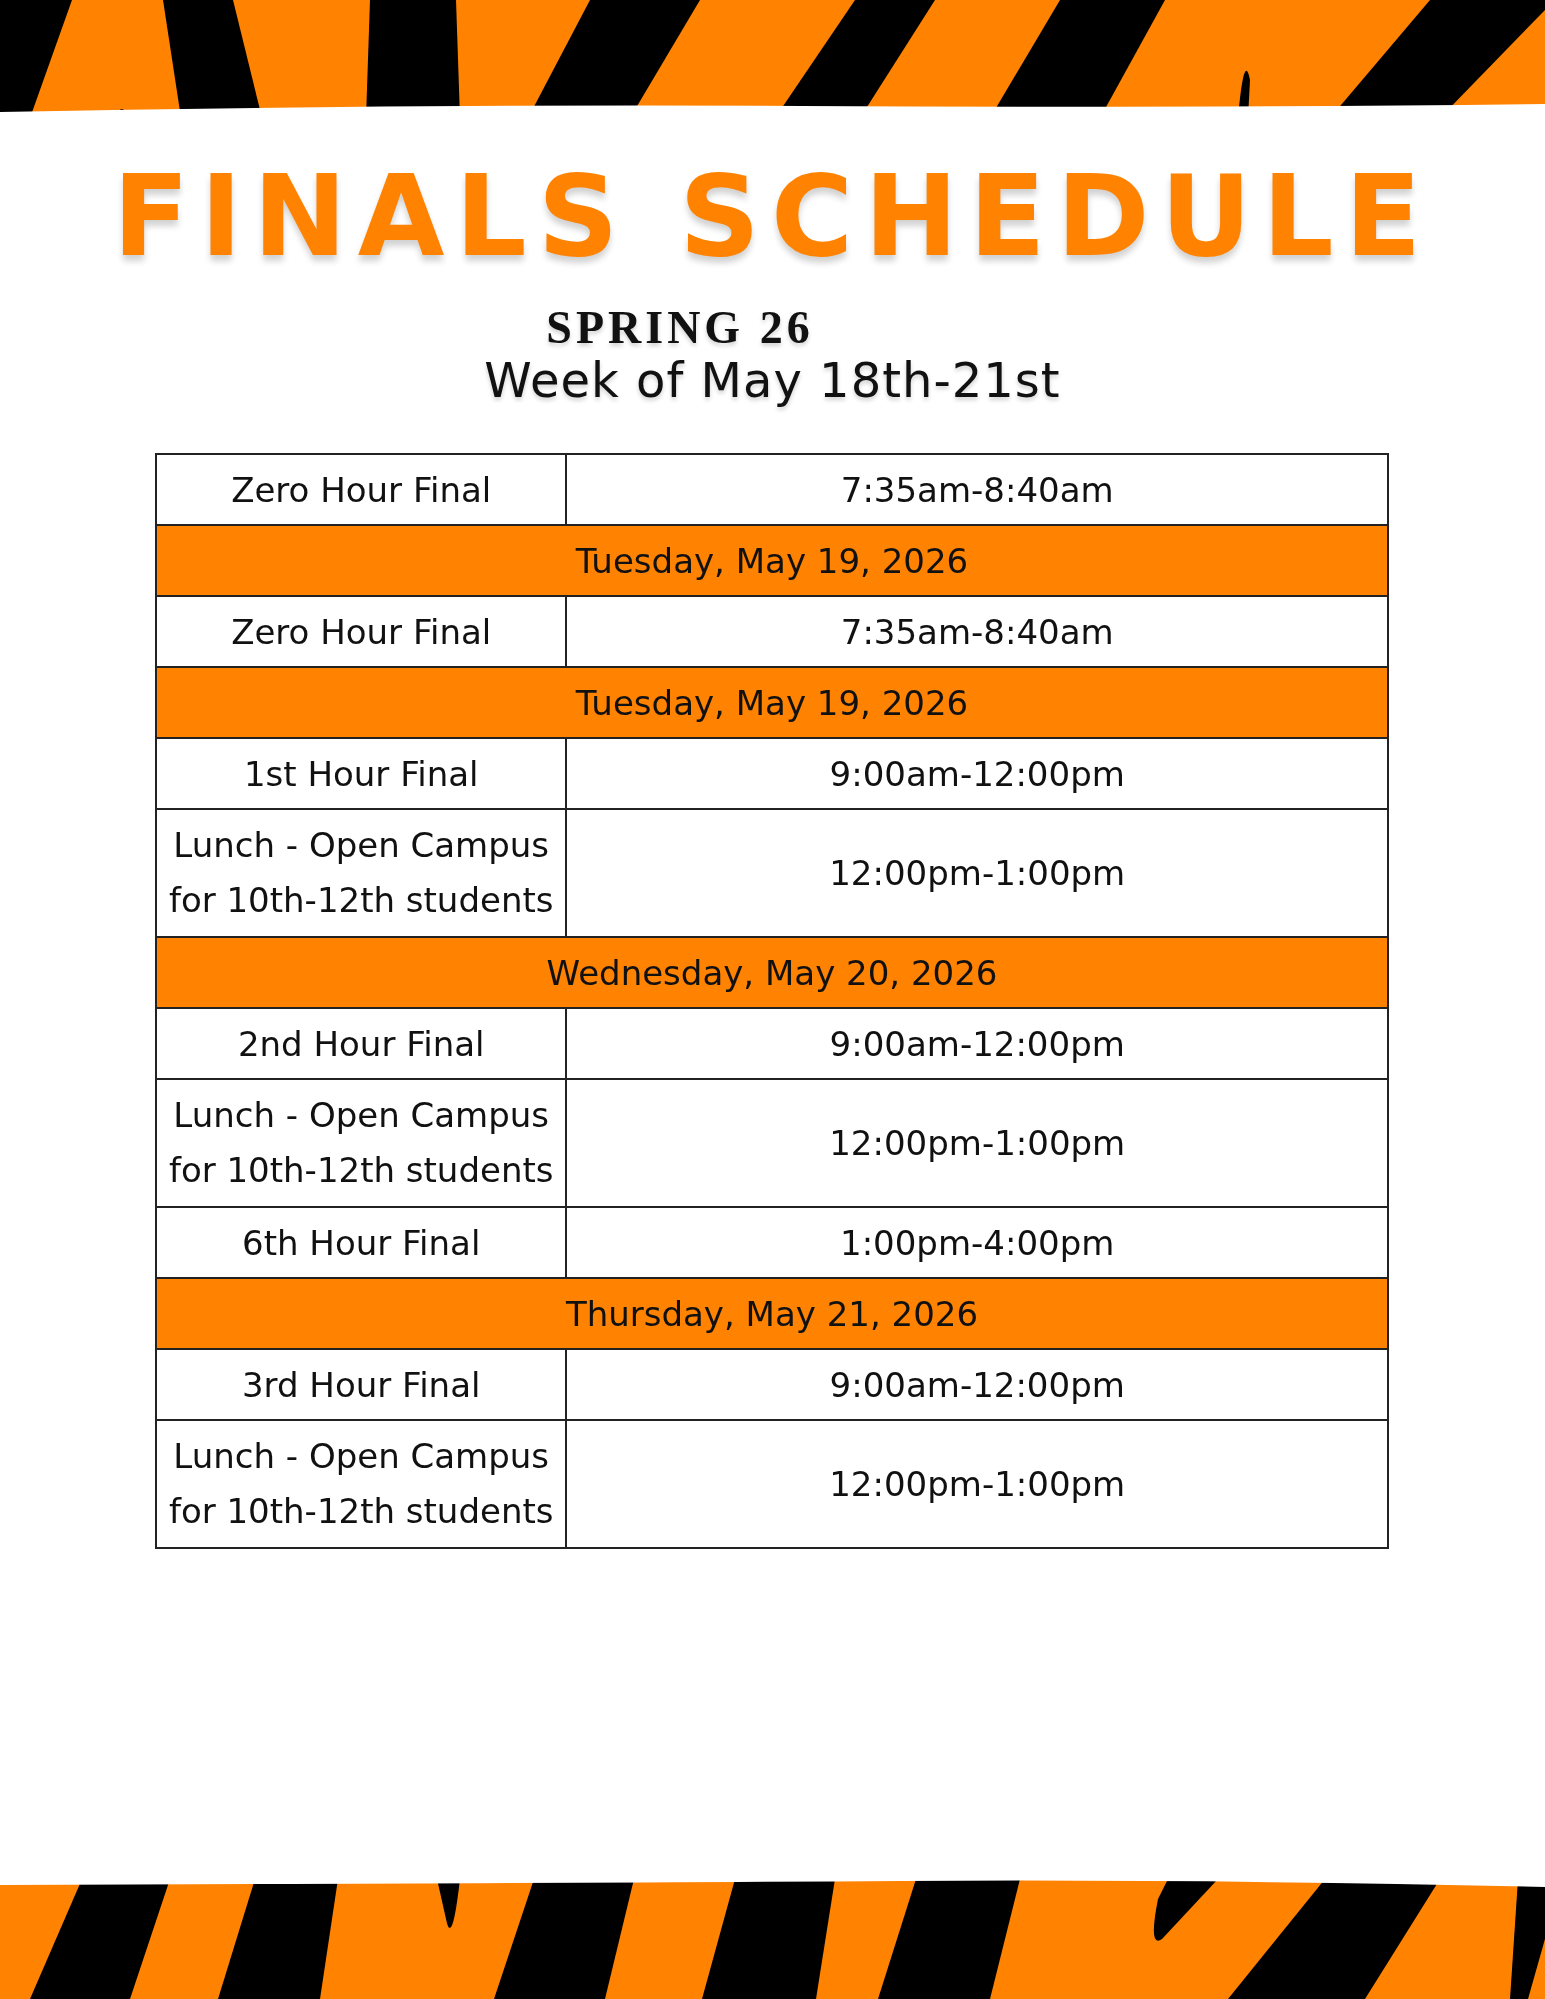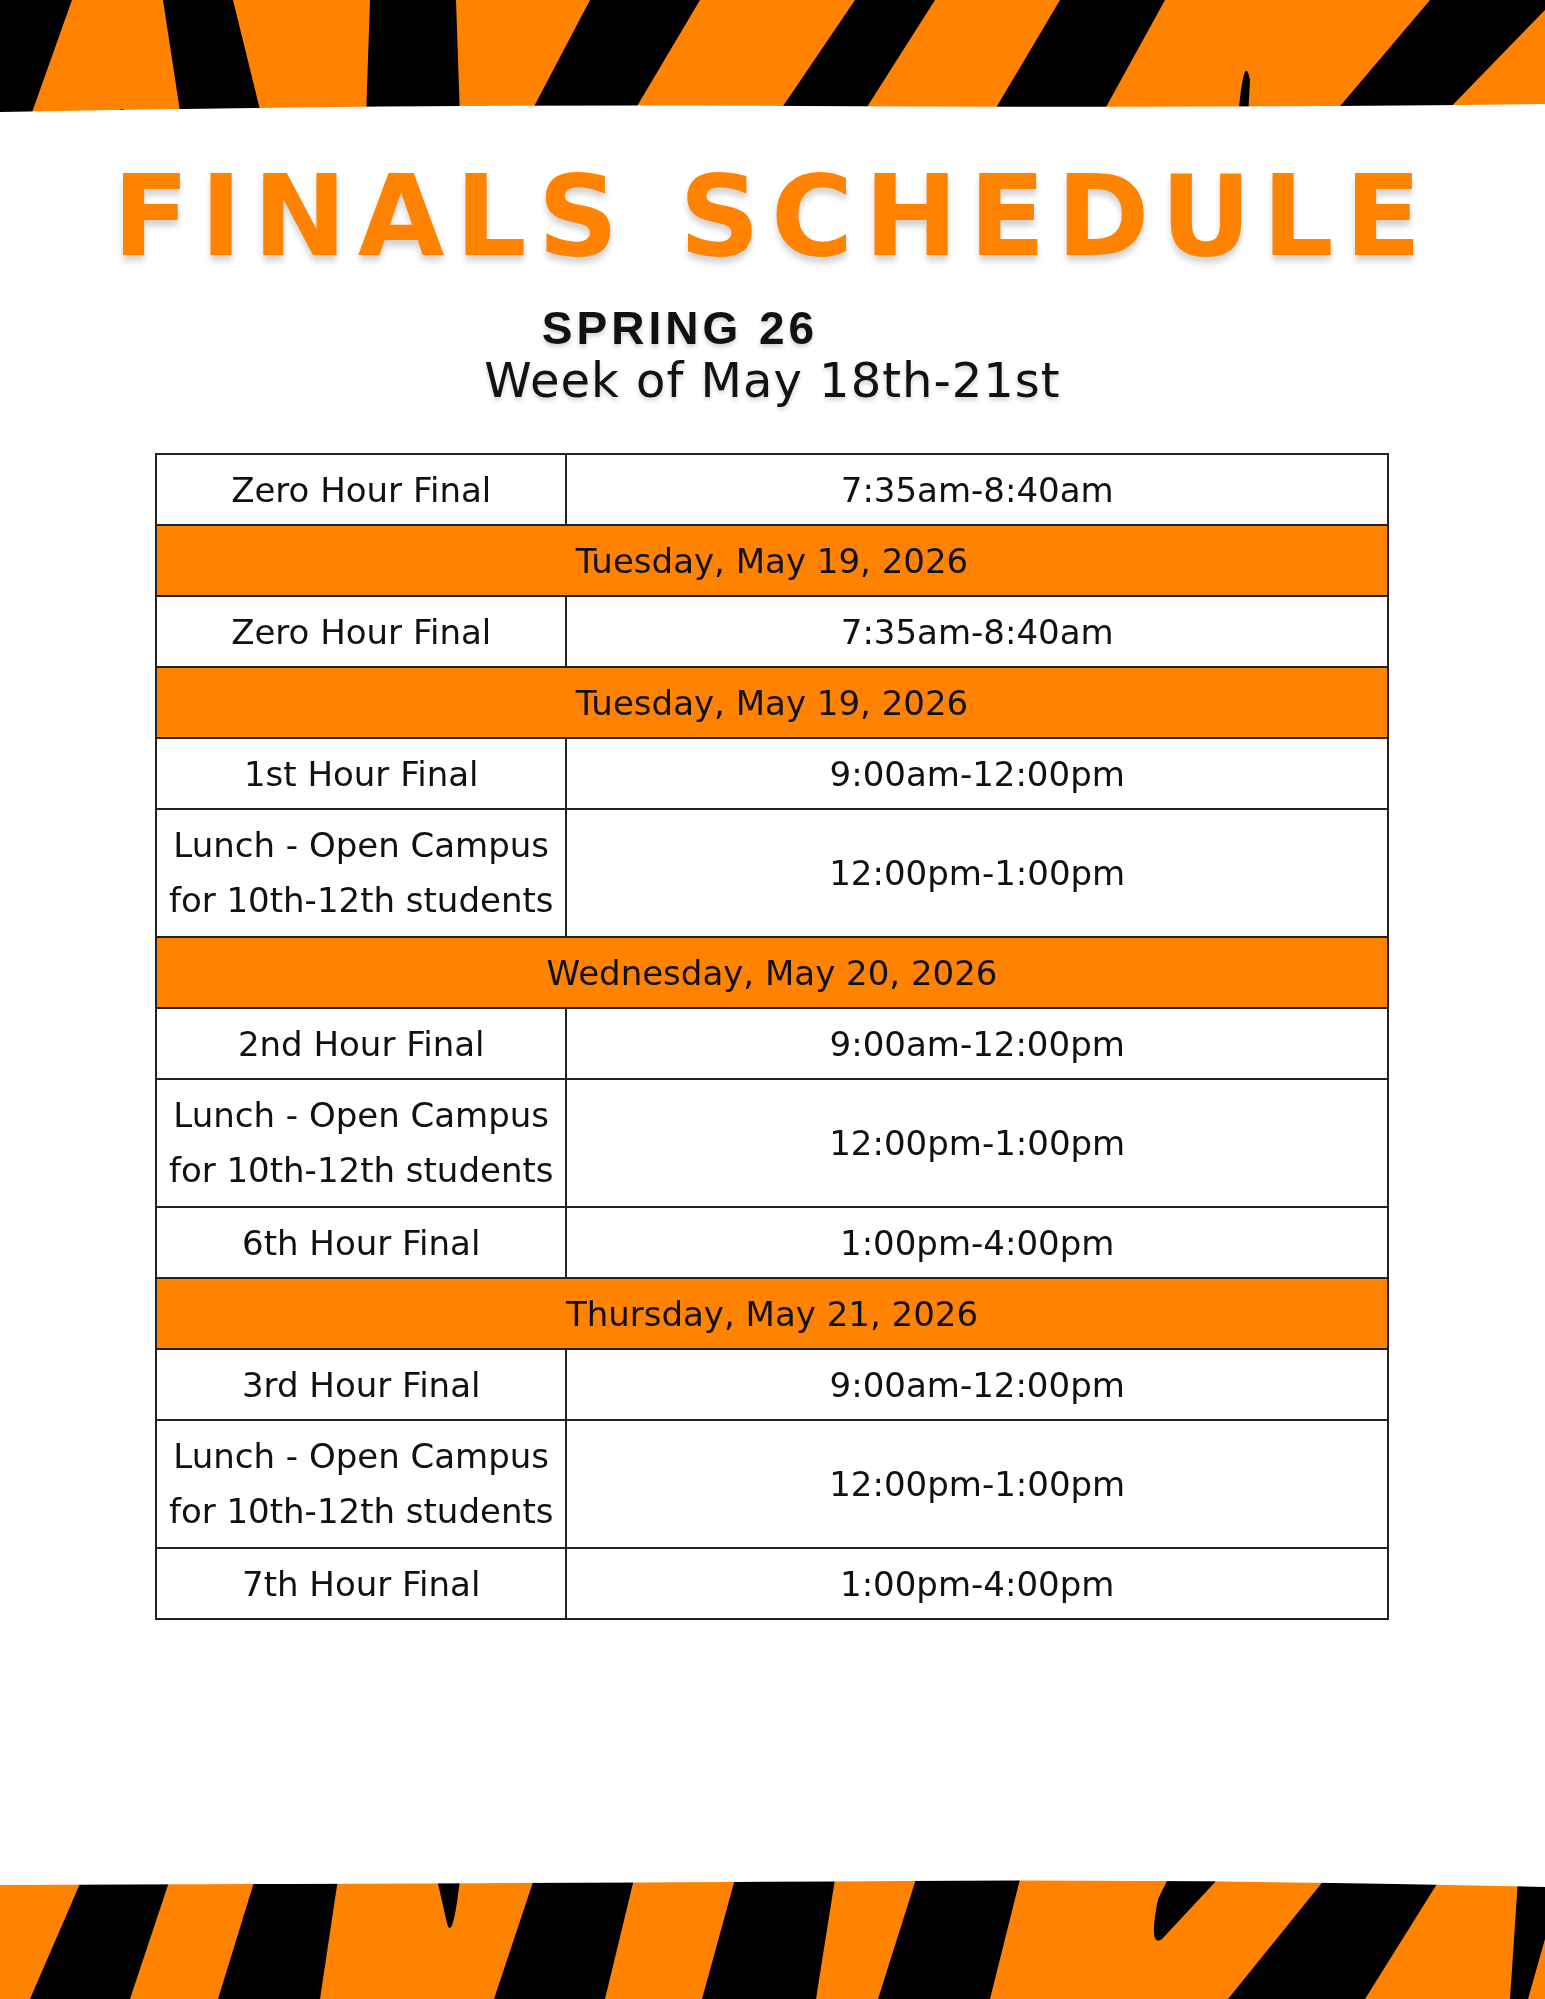--- a/index.html
+++ b/index.html
@@ -14,21 +14,21 @@
     .title {
       position: absolute; top: 156px; left: 0; width: 1545px;
       text-align: center; color: #FF8200;
       font-family: "DejaVu Sans", sans-serif; font-weight: bold;
       font-size: 112px; letter-spacing: 11px; line-height: 120px;
       text-shadow: 0 6px 6px rgba(0,0,0,0.18);
     }
     .subtitle {
       position: absolute; top: 300px; left: 0; width: 1360px;
       text-align: center; color: #111;
-      font-family: Liberation Sans, sans-serif; font-weight: bold;
+      font-family: Liberation Serif, serif; font-weight: bold;
       font-size: 46px; letter-spacing: 4px; line-height: 56px;
       text-shadow: 0 3px 4px rgba(0,0,0,0.18);
     }
     .week {
       position: absolute; top: 350px; left: 0; width: 1545px;
       text-align: center; color: #111;
       font-family: "DejaVu Sans", sans-serif;
       font-size: 48px; letter-spacing: 1px; line-height: 60px;
       text-shadow: 0 3px 4px rgba(0,0,0,0.18);
     }
@@ -123,24 +123,20 @@
       <td class="label-cell">3rd Hour Final</td>
       <td class="time-cell">9:00am-12:00pm</td>
     </tr>
     <tr class="double">
       <td class="label-cell">
         <div>Lunch - Open Campus</div>
         <div>for 10th-12th students</div>
       </td>
       <td class="time-cell">12:00pm-1:00pm</td>
     </tr>
-    <tr class="single">
-      <td class="label-cell">7th Hour Final</td>
-      <td class="time-cell">1:00pm-4:00pm</td>
-    </tr>
   </tbody>
 </table>
 
 <div class="band band-bottom">
   <svg viewBox="0 0 1545 120" preserveAspectRatio="none">
     <path d="M82,0 H170 L130,120 H30 Z" fill="#000"></path>
     <path d="M255,0 H338 L320,120 H218 Z" fill="#000"></path>
     <path d="M437,0 H460 Q452,70 446,40 Z" fill="#000"></path>
     <path d="M534,0 H634 L605,120 H494 Z" fill="#000"></path>
     <path d="M735,0 H835 L816,120 H702 Z" fill="#000"></path>

